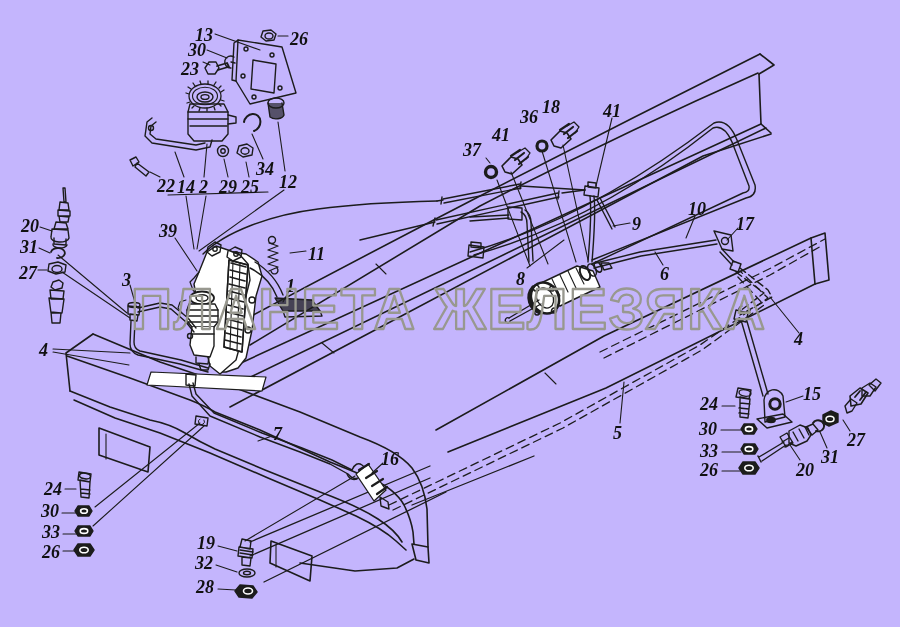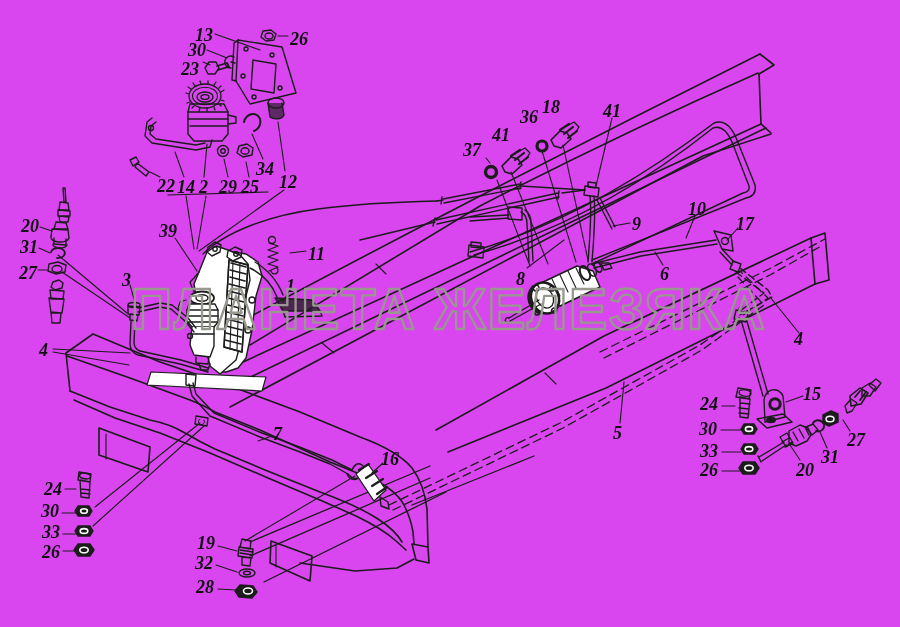--- a/index.html
+++ b/index.html
@@ -1,16 +1,16 @@
 <!DOCTYPE html>
 <html><head>
 <meta charset="utf-8">
 <style>
 html,body{margin:0;padding:0;background:#fff;}
-#wrap{position:relative;width:900px;height:627px;overflow:hidden;background:#d946ef;}
+#wrap{position:relative;width:900px;height:627px;overflow:hidden;background:#c4b5fd;}
 svg{position:absolute;left:0;top:0;}
 text.num{font-family:"Liberation Serif",serif;font-style:italic;font-weight:bold;font-size:18px;fill:#111;}
 </style>
 </head>
 <body>
 <div id="wrap">
 <svg width="900" height="627" viewBox="0 0 900 627" fill="none" stroke-linecap="round" stroke-linejoin="round">
 <g id="beams" stroke="#1c1c1c" stroke-width="1.6" fill="none">
 
 <path d="M240,322 Q360,258 480,196 Q620,124 760,54"></path>

